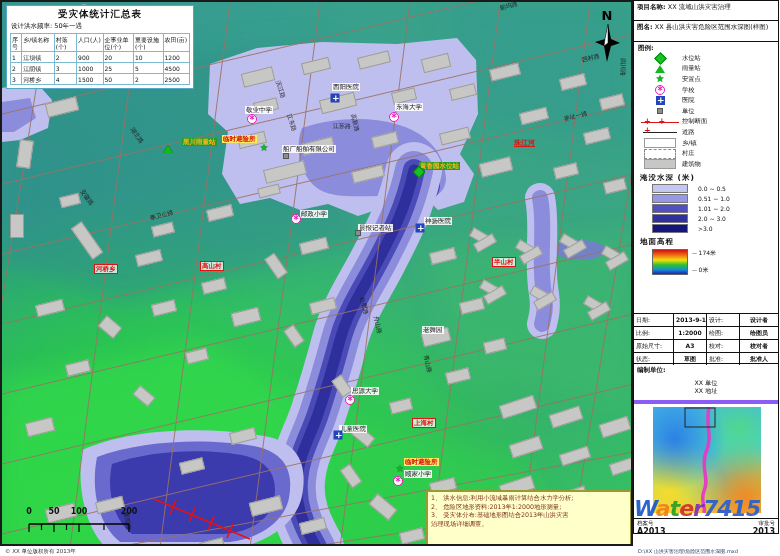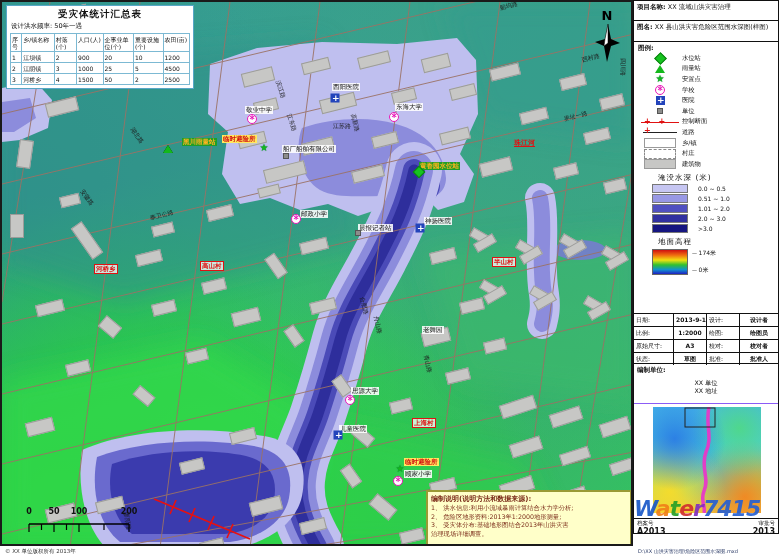--- a/index.html
+++ b/index.html
@@ -90,39 +90,39 @@
   .li-hosp::before{content:"+";color:#fff;font-weight:bold;font-size:9px;position:absolute;left:1.5px;top:-1.5px}
   .li-unit{width:4px;height:4px;background:#8d8d8b;border:0.5px solid #555}
   .li-xsec{width:38px;height:9px;position:relative}
   .li-xsec::before{content:"";position:absolute;left:0;right:0;top:4.5px;border-top:1.3px solid #e01212}
   .li-xsec::after{content:"+ + +";position:absolute;left:3px;top:-0.5px;color:#e01212;
                   font-weight:bold;font-size:8px;letter-spacing:2.5px}
   .li-road{width:34px;height:1.5px;background:#222}
   .li-town{width:30px;height:8px;background:#fff;border:1px solid #9a9a9a}
   .li-vill{width:30px;height:8px;background:#fff;border:1px dashed #8a8a8a}
   .li-bldg{width:30px;height:8px;background:#c7c7c5;border:0.5px solid #9a9a9a}
-  .depth-head{font-size:7.5px;font-weight:normal;margin:3px 0 1px 20px;letter-spacing:1px}
+  .depth-head{font-size:7.5px;font-weight:bold;margin:3px 0 1px 2px;letter-spacing:1px}
   .sw-row{display:flex;align-items:center;height:10px;margin-left:14px}
   .sw{width:34px;height:7.5px;border:0.5px solid #777;flex:none}
   .sw-label{font-size:6px;margin-left:10px}
   #elev{display:flex;margin-left:14px;margin-top:2px}
   #elevbar{width:34px;height:24px;border:0.5px solid #666;
            background:linear-gradient(180deg,#d01010,#f07010 22%,#f0e010 42%,#30c030 62%,#1090d0 82%,#2020c0)}
   #elevlabels{display:flex;flex-direction:column;justify-content:space-between;margin-left:4px;font-size:6px}
   #elevlabels span::before{content:"— ";font-size:5px}
 
   #p-titleblock{height:50px;border-bottom:1px solid #111;box-sizing:border-box;
                 display:grid;grid-template-rows:repeat(4,1fr)}
   .tb-row{display:grid;grid-template-columns:40px 33px 33px 1fr;border-bottom:1px solid #111}
   .tb-row:last-child{border-bottom:none}
   .tb-cell{font-size:6px;padding:1.5px 2px;border-right:1px solid #111;overflow:hidden;white-space:nowrap}
   .tb-cell:last-child{border-right:none}
   .tb-val{font-weight:bold;text-align:center}
 
-  #p-producer{height:40px;border-bottom:1px solid #8b5cf6;box-sizing:border-box;padding:2px 3px}
+  #p-producer{height:40px;border-bottom:4px solid #8b5cf6;box-sizing:border-box;padding:2px 3px}
   #p-producer .lines{text-align:center;font-size:6.3px;margin-top:4px;line-height:8px}
 
   #p-thumb{height:115px;position:relative;border-bottom:1px solid #111;box-sizing:border-box}
   #thumb{position:absolute;left:19px;top:3px;width:108px;height:106px;overflow:hidden;
          background:
           radial-gradient(circle at 20% 30%, rgba(40,120,230,.9), rgba(40,120,230,0) 45%),
           radial-gradient(circle at 80% 20%, rgba(80,220,120,.8), rgba(80,220,120,0) 40%),
           radial-gradient(circle at 15% 80%, rgba(250,220,40,.9), rgba(250,220,40,0) 45%),
           radial-gradient(circle at 85% 85%, rgba(245,130,30,.9), rgba(245,130,30,0) 45%),
           radial-gradient(circle at 55% 60%, rgba(60,200,230,.9), rgba(60,200,230,0) 50%),
@@ -287,21 +287,20 @@
             <td>1500</td>
             <td>50</td>
             <td>2</td>
             <td>2500</td>
           </tr>
         </tbody>
     </table>
   </div>
 
   <div id="notes">
-    <div class="nt">编制说明(说明方法和数据来源):</div>
     <div id="notesLines">
         <div class="nl">1、 洪水信息:利用小流域暴雨计算结合水力学分析;</div>
         <div class="nl">2、 危险区地形资料:2013年1:2000地形测量;</div>
         <div class="nl">3、 受灾体分布:基础地形图结合2013年山洪灾害</div>
         <div class="nl">       治理现场详细调查。</div>
       </div>
   </div>
 <div class="bld" style="left: 50px; top: 6px; width: 34px; height: 12px; transform: rotate(-14deg);"></div>
     <div class="bld" style="left: 96px; top: 20px; width: 26px; height: 10px; transform: rotate(-14deg);"></div>
     <div class="bld" style="left: 148px; top: 30px; width: 22px; height: 10px; transform: rotate(-14deg);"></div>

